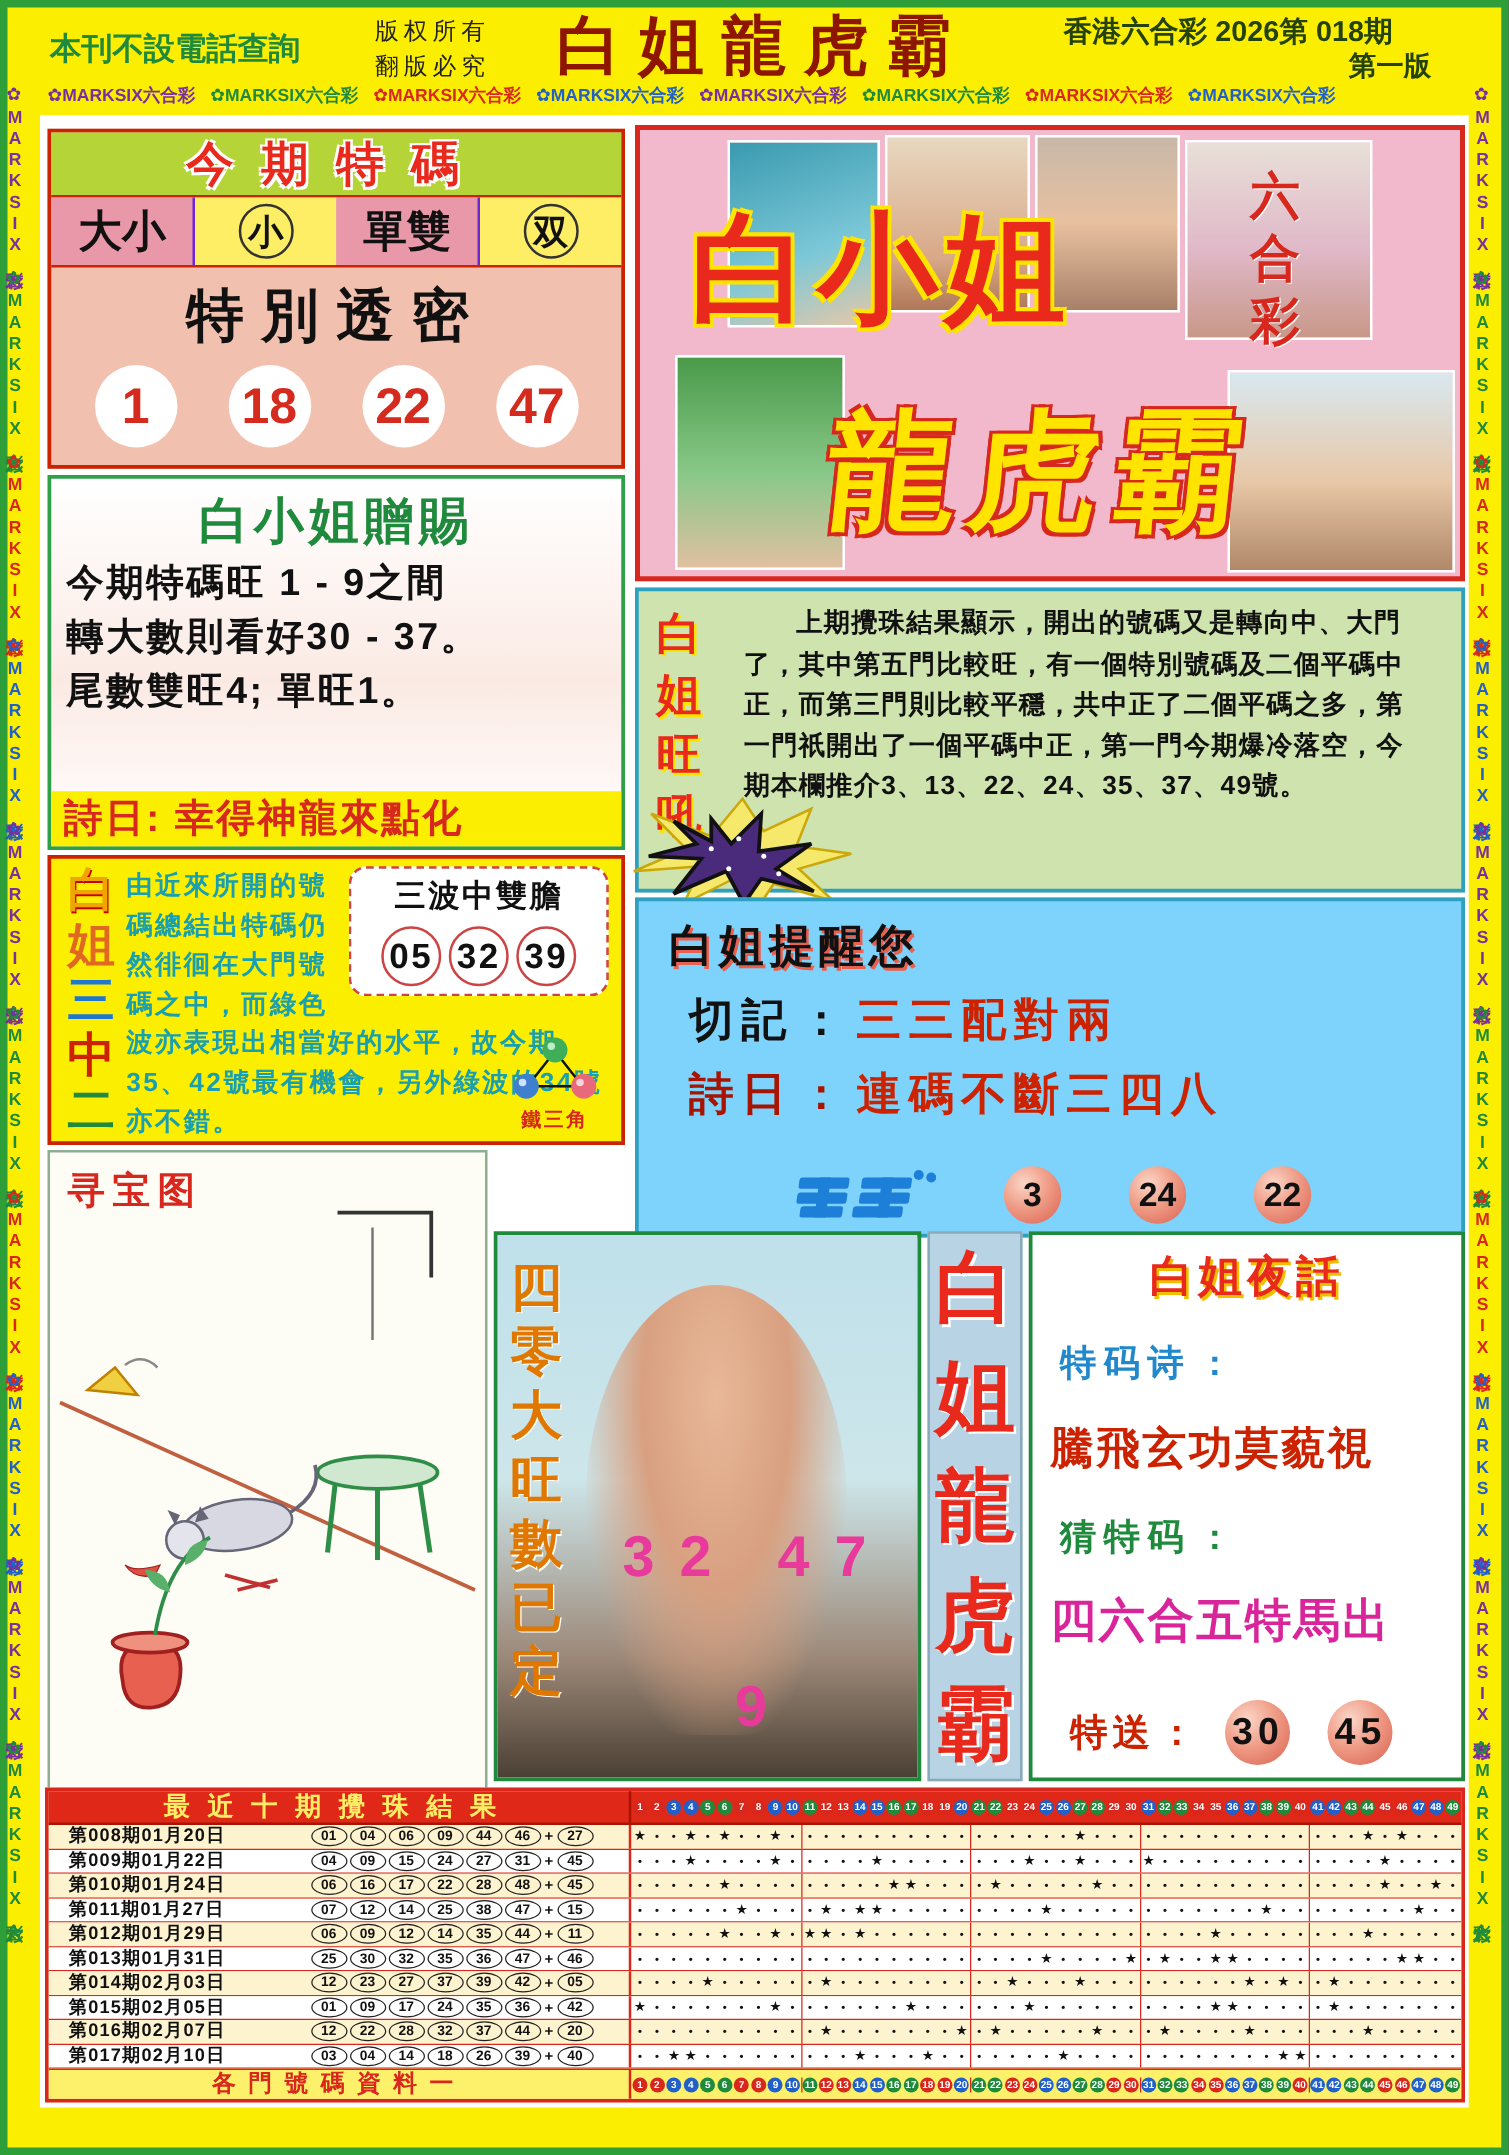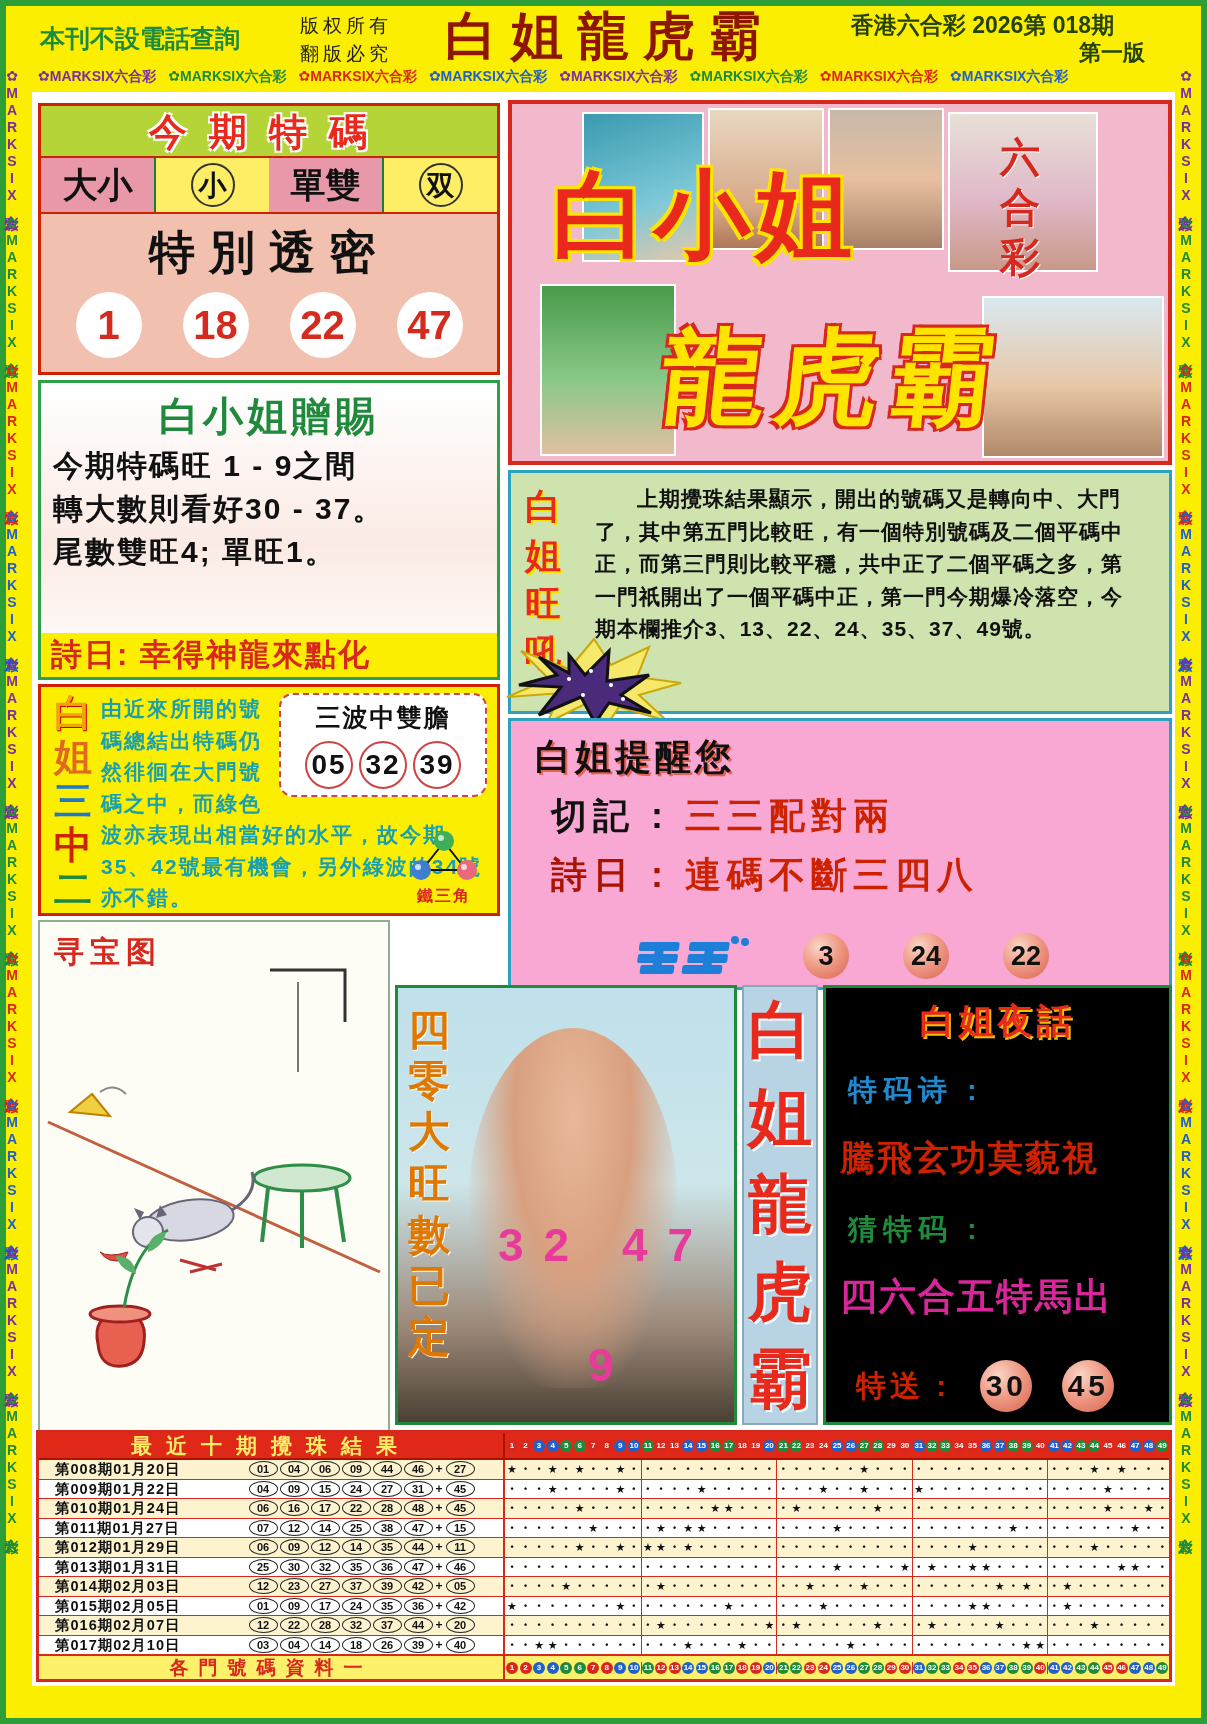--- a/index.html
+++ b/index.html
@@ -29,21 +29,21 @@
   .strip-seg:nth-child(4n+3){color:#d8281e;}
   .strip-seg:nth-child(4n+4){color:#2060c8;}
 
   .main-bg{left:32px;top:92px;width:1143px;height:1594px;background:#ffffff;}
 
   
   .box1{left:38px;top:103px;width:462px;height:272px;border:3px solid #cc2200;background:#f2c0ae;}
   .box1-head{height:52px;background:#b5d438;border-bottom:2px solid #cc2200;text-align:center;font-size:38px;font-weight:bold;color:#e8291c;letter-spacing:22px;line-height:52px;text-shadow:2px 2px 0 #fff,-2px -2px 0 #fff,2px -2px 0 #fff,-2px 2px 0 #fff;}
   .box1-row{display:flex;height:56px;border-bottom:2px solid #cc2200;}
   .box1-cell{flex:1;display:flex;align-items:center;justify-content:center;font-size:35px;font-weight:bold;color:#111;}
-  .cell-pink{background:#e898a8;border-right:2px solid #15803d;}
+  .cell-pink{background:#e898a8;border-right:2px solid #6d28d9;}
   .cell-yellow{background:#fdee66;}
   .box1-row .cell-yellow:first-of-type{border-right:2px solid #cc2200;}
   .circ-small{display:inline-block;width:44px;height:44px;border:2px solid #333;border-radius:50%;font-size:28px;line-height:42px;text-align:center;}
   .secret-title{margin-top:8px;text-align:center;font-size:46px;font-weight:bold;color:#111;letter-spacing:14px;}
   .circ-row{display:flex;justify-content:space-around;padding:8px 14px 0 14px;}
   .big-circle{width:66px;height:66px;background:#fff;border-radius:50%;color:#d42b1e;font-size:40px;font-weight:bold;display:flex;align-items:center;justify-content:center;}
 
   
   .box2{left:38px;top:380px;width:462px;height:300px;border:3px solid #2ea048;background:linear-gradient(180deg,#fff 0%,#fbeae4 55%,#fff 100%);}
   .box2-title{text-align:center;font-size:40px;font-weight:bold;color:#1f8a3c;margin-top:6px;letter-spacing:4px;text-shadow:1px 1px 0 #fff;}
@@ -79,41 +79,41 @@
   .ppanel-name2{position:absolute;left:150px;top:205px;font-size:104px;font-weight:bold;color:#ffe400;letter-spacing:10px;transform:skewX(-6deg);text-shadow:3px 3px 0 #d8281e,-3px -3px 0 #d8281e,3px -3px 0 #d8281e,-3px 3px 0 #d8281e;}
   .ppanel-side{position:absolute;left:488px;top:28px;display:flex;flex-direction:column;font-size:40px;font-weight:bold;color:#d8281e;line-height:1.25;text-shadow:1px 1px 0 #fff;}
 
   
   .roar{left:508px;top:470px;width:664px;height:244px;background:#cfe3ae;border:3px solid #2ea0c0;}
   .roar-title{position:absolute;left:14px;top:10px;display:flex;flex-direction:column;font-size:36px;font-weight:bold;color:#e8291c;line-height:1.35;text-shadow:2px 2px 0 #ffe400;}
   .roar-body{margin-left:84px;padding:10px 32px 0 0;font-size:21px;font-weight:bold;color:#111;line-height:1.55;text-indent:2em;letter-spacing:1px;}
   .burst{position:absolute;left:-12px;bottom:-16px;}
 
   
-  .remind{left:508px;top:718px;width:664px;height:272px;background:#f9a8d4;border:3px solid #2ea0c0;}
+  .remind{left:508px;top:718px;width:664px;height:272px;background:#7dd3fc;border:3px solid #2ea0c0;}
   .remind-title{margin:12px 0 0 24px;font-size:36px;font-weight:bold;color:#111;letter-spacing:4px;text-shadow:2px 2px 0 #e86050;}
   .remind-line{margin:10px 0 0 40px;font-size:36px;font-weight:bold;letter-spacing:6px;}
   .remind-line .lbl1{color:#111;}
   .remind-line .lbl2{color:#a81400;}
   .remind-line .val{color:#cc2200;}
   .remind-balls{position:absolute;left:120px;bottom:8px;display:flex;align-items:center;gap:54px;}
   .pink-ball{width:46px;height:46px;border-radius:50%;background:radial-gradient(circle at 35% 30%,#fbd6c8,#ef9c86 45%,#d96050);display:flex;align-items:center;justify-content:center;font-size:27px;font-weight:bold;color:#111;}
 
   
   .midphoto{left:395px;top:985px;width:342px;height:440px;border:3px solid #1f8a3c;background:linear-gradient(180deg,#bfe0ea 0%,#cde6ea 45%,#9c8878 78%,#4a4034 100%);overflow:hidden;}
   .mid-figure{position:absolute;left:70px;top:40px;width:210px;height:360px;background:radial-gradient(ellipse at 50% 25%,#e8b898 0%,#d8a080 40%,rgba(216,160,128,0) 75%);border-radius:50% 50% 40% 40%;}
   .mid-vtext{position:absolute;left:10px;top:16px;display:flex;flex-direction:column;font-size:42px;font-weight:bold;color:#e07800;line-height:1.22;text-shadow:1px 1px 0 #fff;}
   .mid-num1{position:absolute;left:100px;top:230px;font-size:46px;font-weight:bold;color:#e83a9a;letter-spacing:20px;}
   .mid-num2{position:absolute;left:190px;top:350px;font-size:46px;font-weight:bold;color:#e83a9a;}
 
   
   .banner{left:742px;top:985px;width:76px;height:440px;background:#b8d4e4;border:2px solid #88aabb;display:flex;flex-direction:column;align-items:center;justify-content:space-around;font-size:64px;font-weight:bold;color:#e8291c;text-shadow:2px 2px 0 #fff;}
 
   
-  .night{left:823px;top:985px;width:349px;height:440px;background:#000000;border:3px solid #1f8a3c;}
+  .night{left:823px;top:985px;width:349px;height:440px;background:#ffffff;border:3px solid #1f8a3c;}
   .night-title{text-align:center;margin-top:10px;font-size:35px;font-weight:bold;color:#e8291c;letter-spacing:4px;text-shadow:2px 2px 0 #f0c000;}
   .night-lbl-blue{margin:26px 0 0 22px;font-size:29px;font-weight:bold;color:#2288cc;letter-spacing:6px;}
   .night-poem{margin:24px 0 0 14px;font-size:35px;font-weight:bold;color:#cc2200;letter-spacing:2px;}
   .night-lbl-green{margin:28px 0 0 22px;font-size:29px;font-weight:bold;color:#1f8a3c;letter-spacing:6px;}
   .night-guess{margin:22px 0 0 14px;font-size:37px;font-weight:bold;color:#d8269a;letter-spacing:2px;}
   .night-gift{position:absolute;left:30px;bottom:10px;display:flex;align-items:center;gap:30px;font-size:30px;font-weight:bold;color:#cc2200;letter-spacing:4px;}
   .night-gift .pink-ball{width:52px;height:52px;font-size:30px;}
 
   
   .rtable{left:36px;top:1430px;width:1136px;height:252px;border:3px solid #d8281e;background:#fdf3cf;font-weight:bold;}

